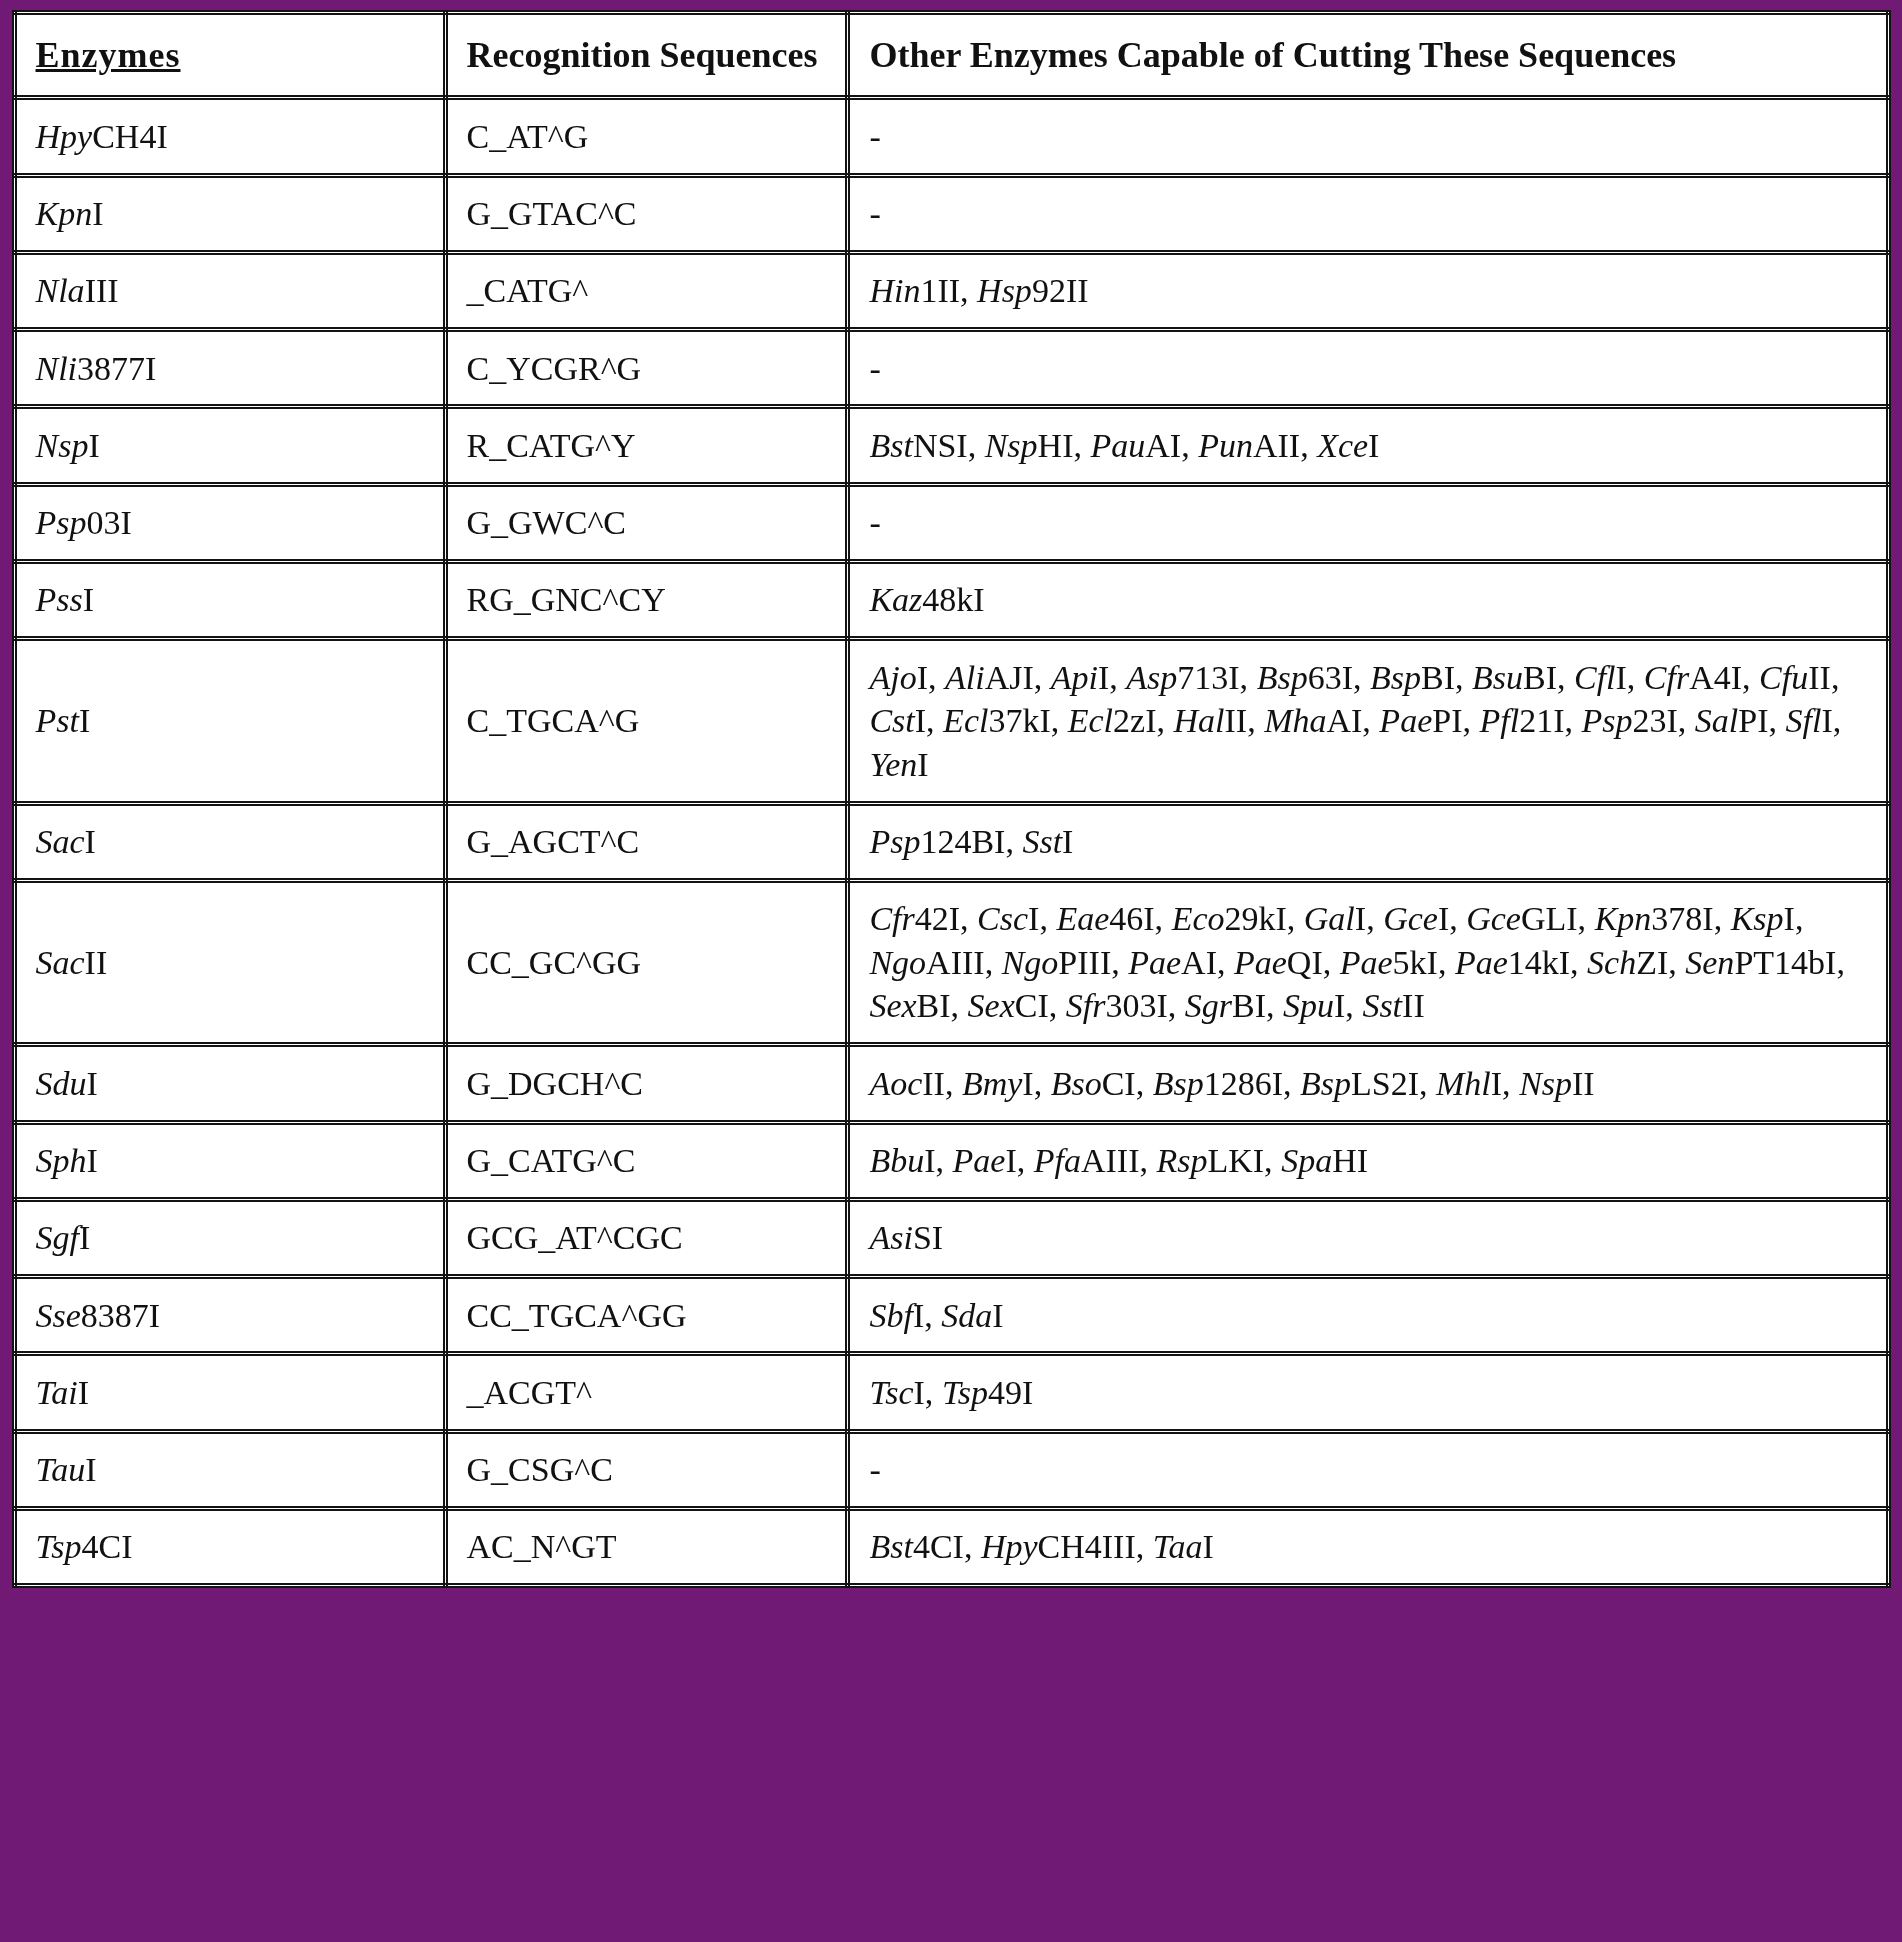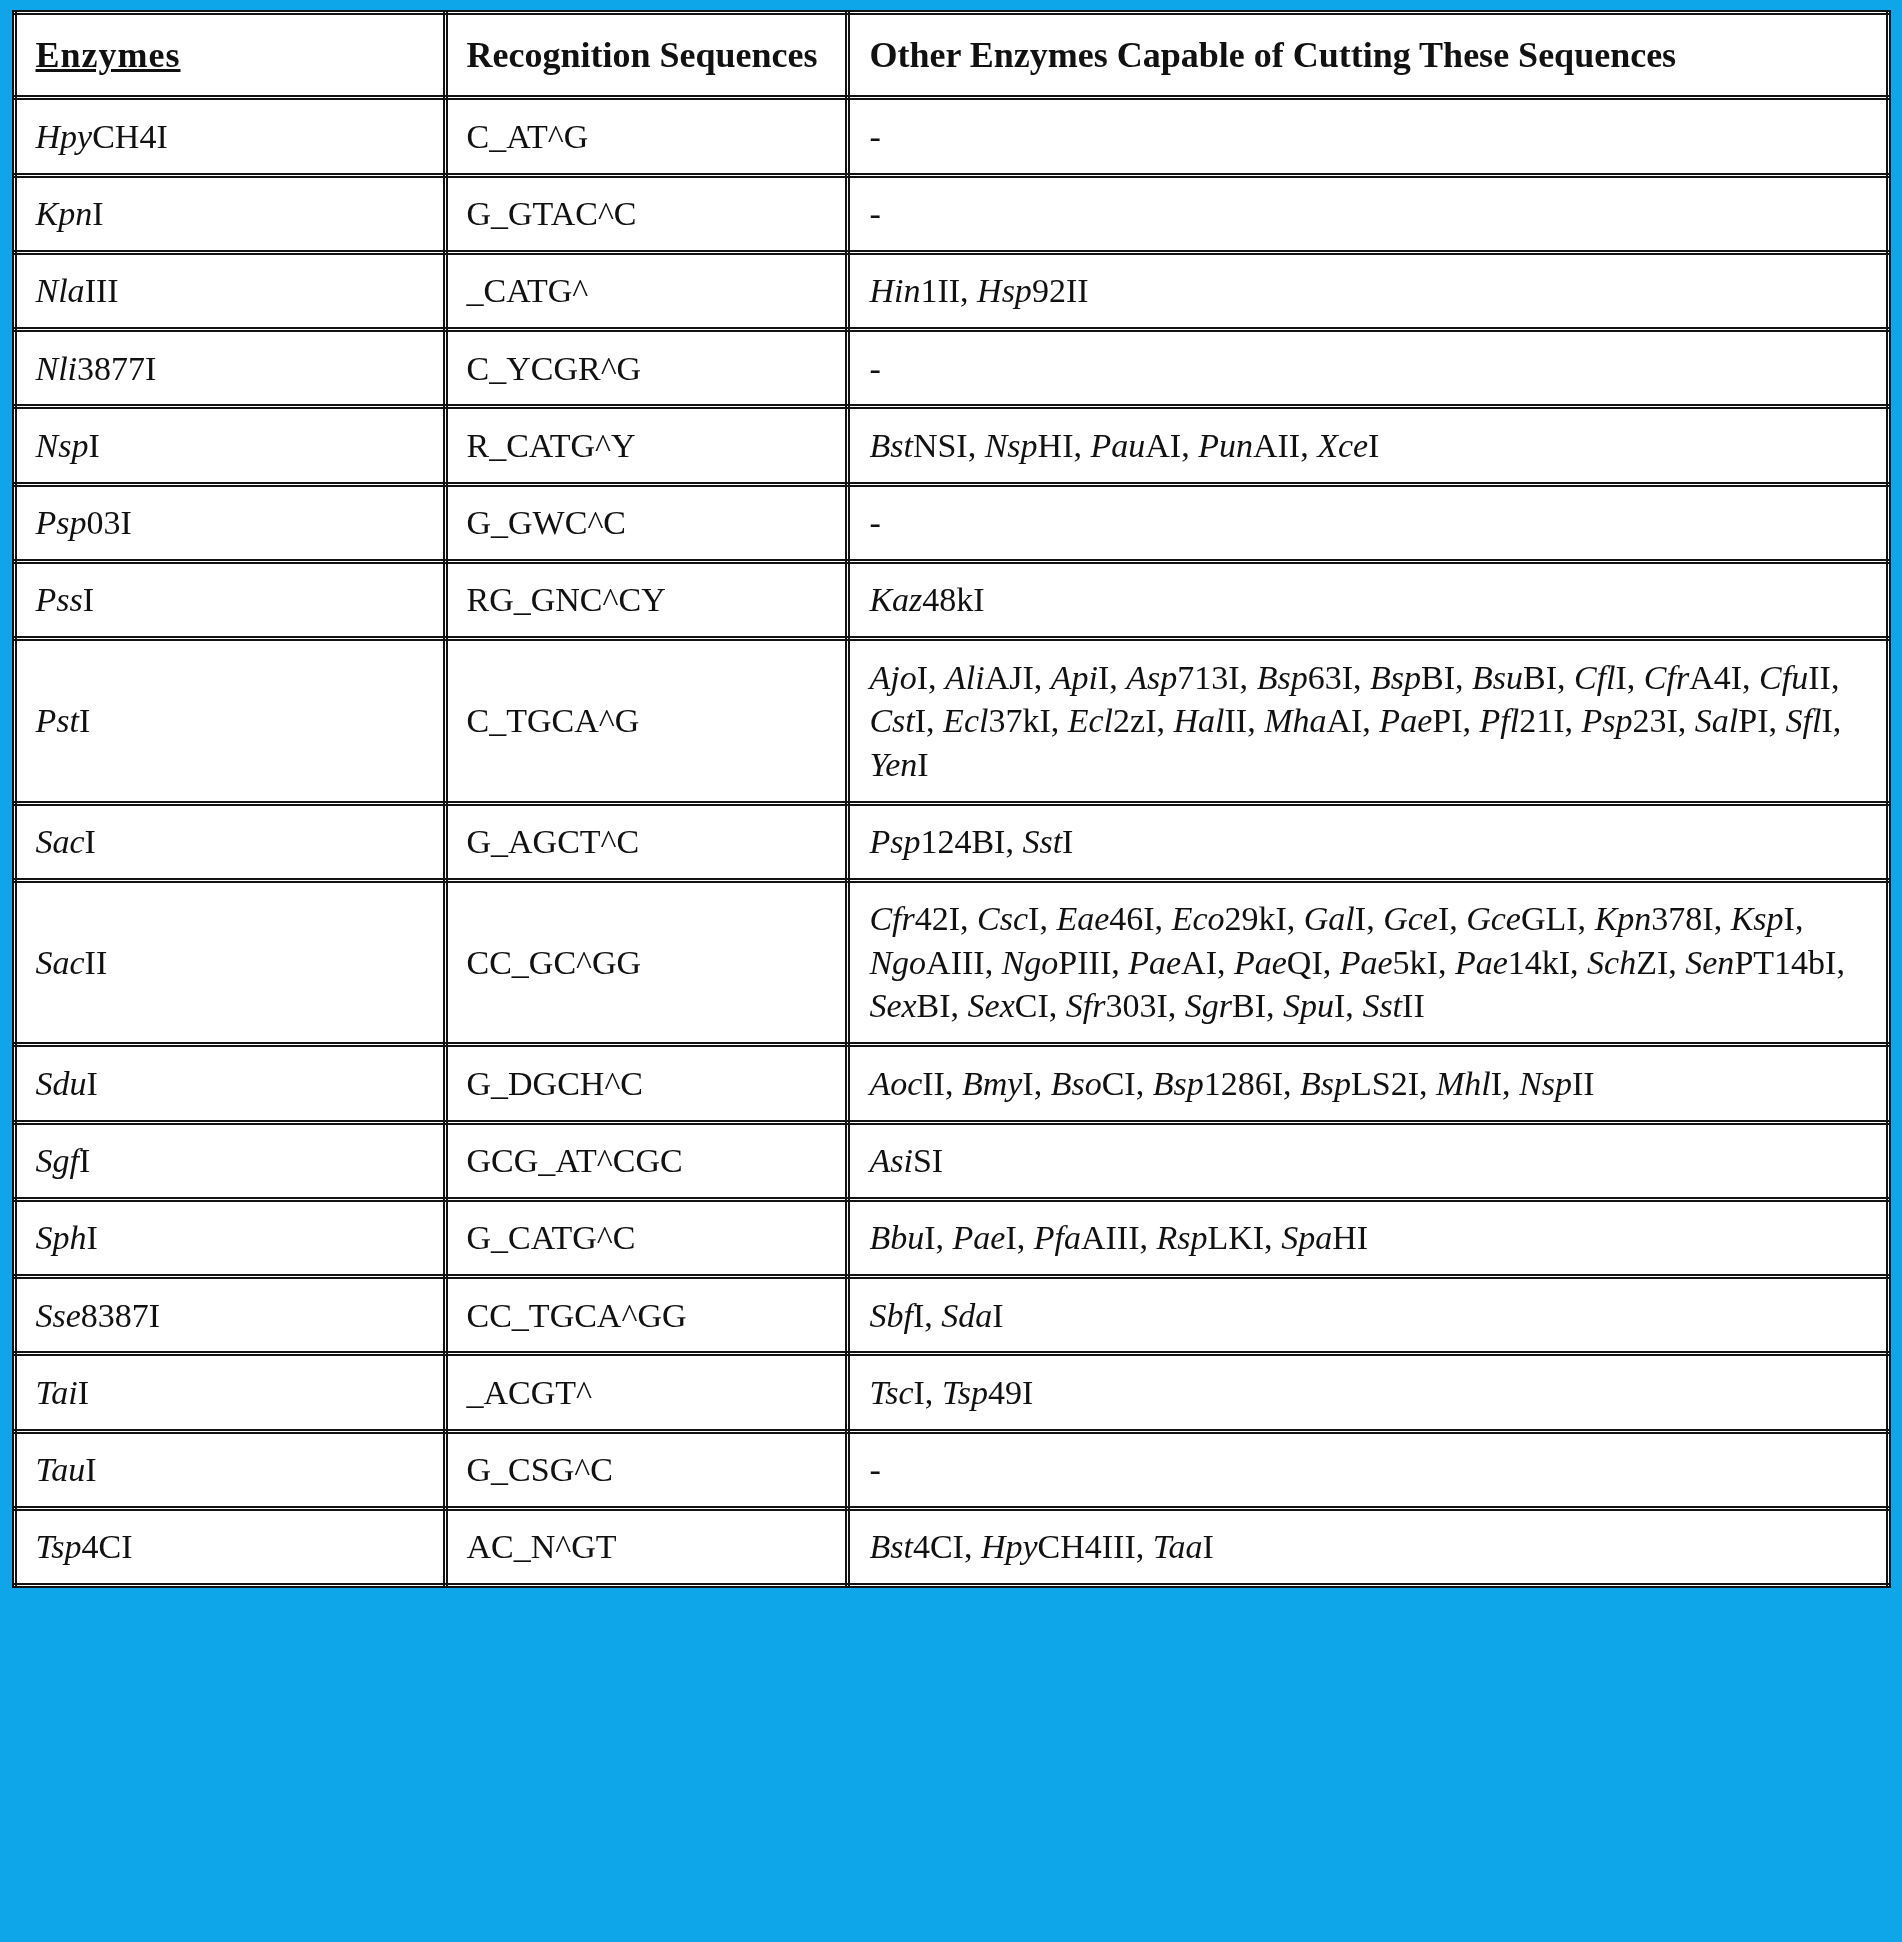--- a/index.html
+++ b/index.html
@@ -5,21 +5,21 @@
   html, body {
     margin: 0;
     padding: 0;
     background: #ffffff;
     font-family: "Liberation Serif", "DejaVu Serif", serif;
     color: #111111;
   }
   .page {
     width: 1902px;
     min-height: 1943px;
-    background: #0ea5e9;
+    background: #701a75;
     box-sizing: border-box;
     padding: 9.6px 11.5px;
   }
   table.enzyme-table {
     width: 100%;
     border-collapse: collapse;
     table-layout: fixed;
     background: #ffffff;
   }
   table.enzyme-table th,
@@ -126,28 +126,28 @@
           <td><i>Sac</i>II</td>
           <td>CC_GC^GG</td>
           <td><i>Cfr</i>42I, <i>Csc</i>I, <i>Eae</i>46I, <i>Eco</i>29kI, <i>Gal</i>I, <i>Gce</i>I, <i>Gce</i>GLI, <i>Kpn</i>378I, <i>Ksp</i>I, <i>Ngo</i>AIII, <i>Ngo</i>PIII, <i>Pae</i>AI, <i>Pae</i>QI, <i>Pae</i>5kI, <i>Pae</i>14kI, <i>Sch</i>ZI, <i>Sen</i>PT14bI, <i>Sex</i>BI, <i>Sex</i>CI, <i>Sfr</i>303I, <i>Sgr</i>BI, <i>Spu</i>I, <i>Sst</i>II</td>
         </tr>
         <tr>
           <td><i>Sdu</i>I</td>
           <td>G_DGCH^C</td>
           <td><i>Aoc</i>II, <i>Bmy</i>I, <i>Bso</i>CI, <i>Bsp</i>1286I, <i>Bsp</i>LS2I, <i>Mhl</i>I, <i>Nsp</i>II</td>
         </tr>
         <tr>
+          <td><i>Sph</i>I</td>
+          <td>G_CATG^C</td>
+          <td><i>Bbu</i>I, <i>Pae</i>I, <i>Pfa</i>AIII, <i>Rsp</i>LKI, <i>Spa</i>HI</td>
+        </tr>
+        <tr>
           <td><i>Sgf</i>I</td>
           <td>GCG_AT^CGC</td>
           <td><i>Asi</i>SI</td>
-        </tr>
-        <tr>
-          <td><i>Sph</i>I</td>
-          <td>G_CATG^C</td>
-          <td><i>Bbu</i>I, <i>Pae</i>I, <i>Pfa</i>AIII, <i>Rsp</i>LKI, <i>Spa</i>HI</td>
         </tr>
         <tr>
           <td><i>Sse</i>8387I</td>
           <td>CC_TGCA^GG</td>
           <td><i>Sbf</i>I, <i>Sda</i>I</td>
         </tr>
         <tr>
           <td><i>Tai</i>I</td>
           <td>_ACGT^</td>
           <td><i>Tsc</i>I, <i>Tsp</i>49I</td>

